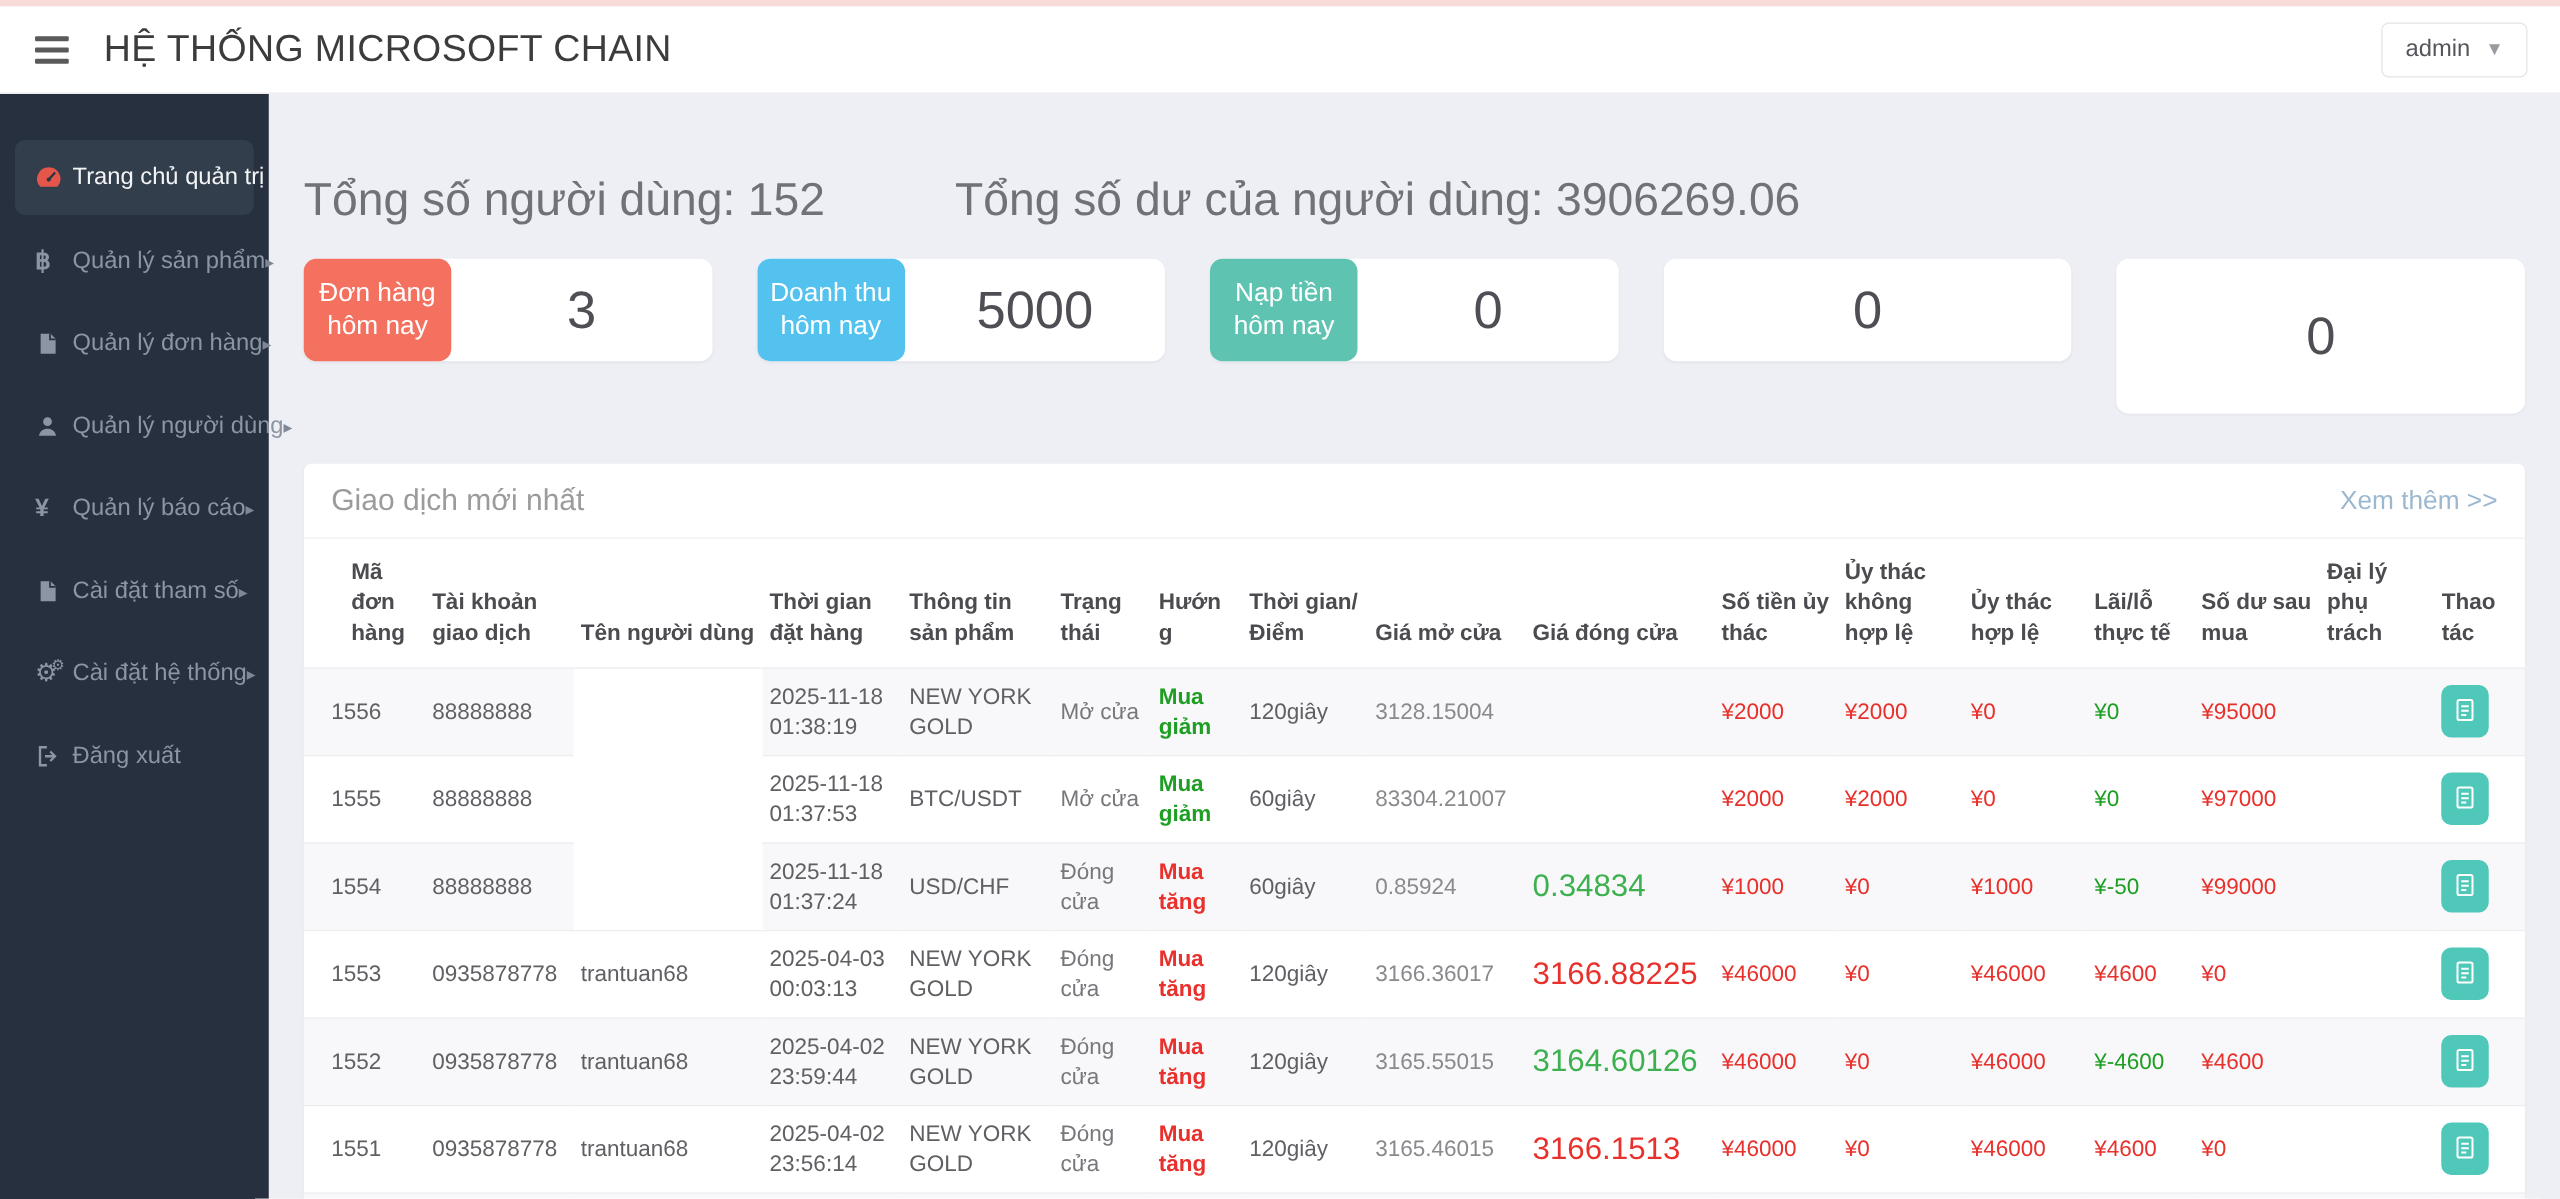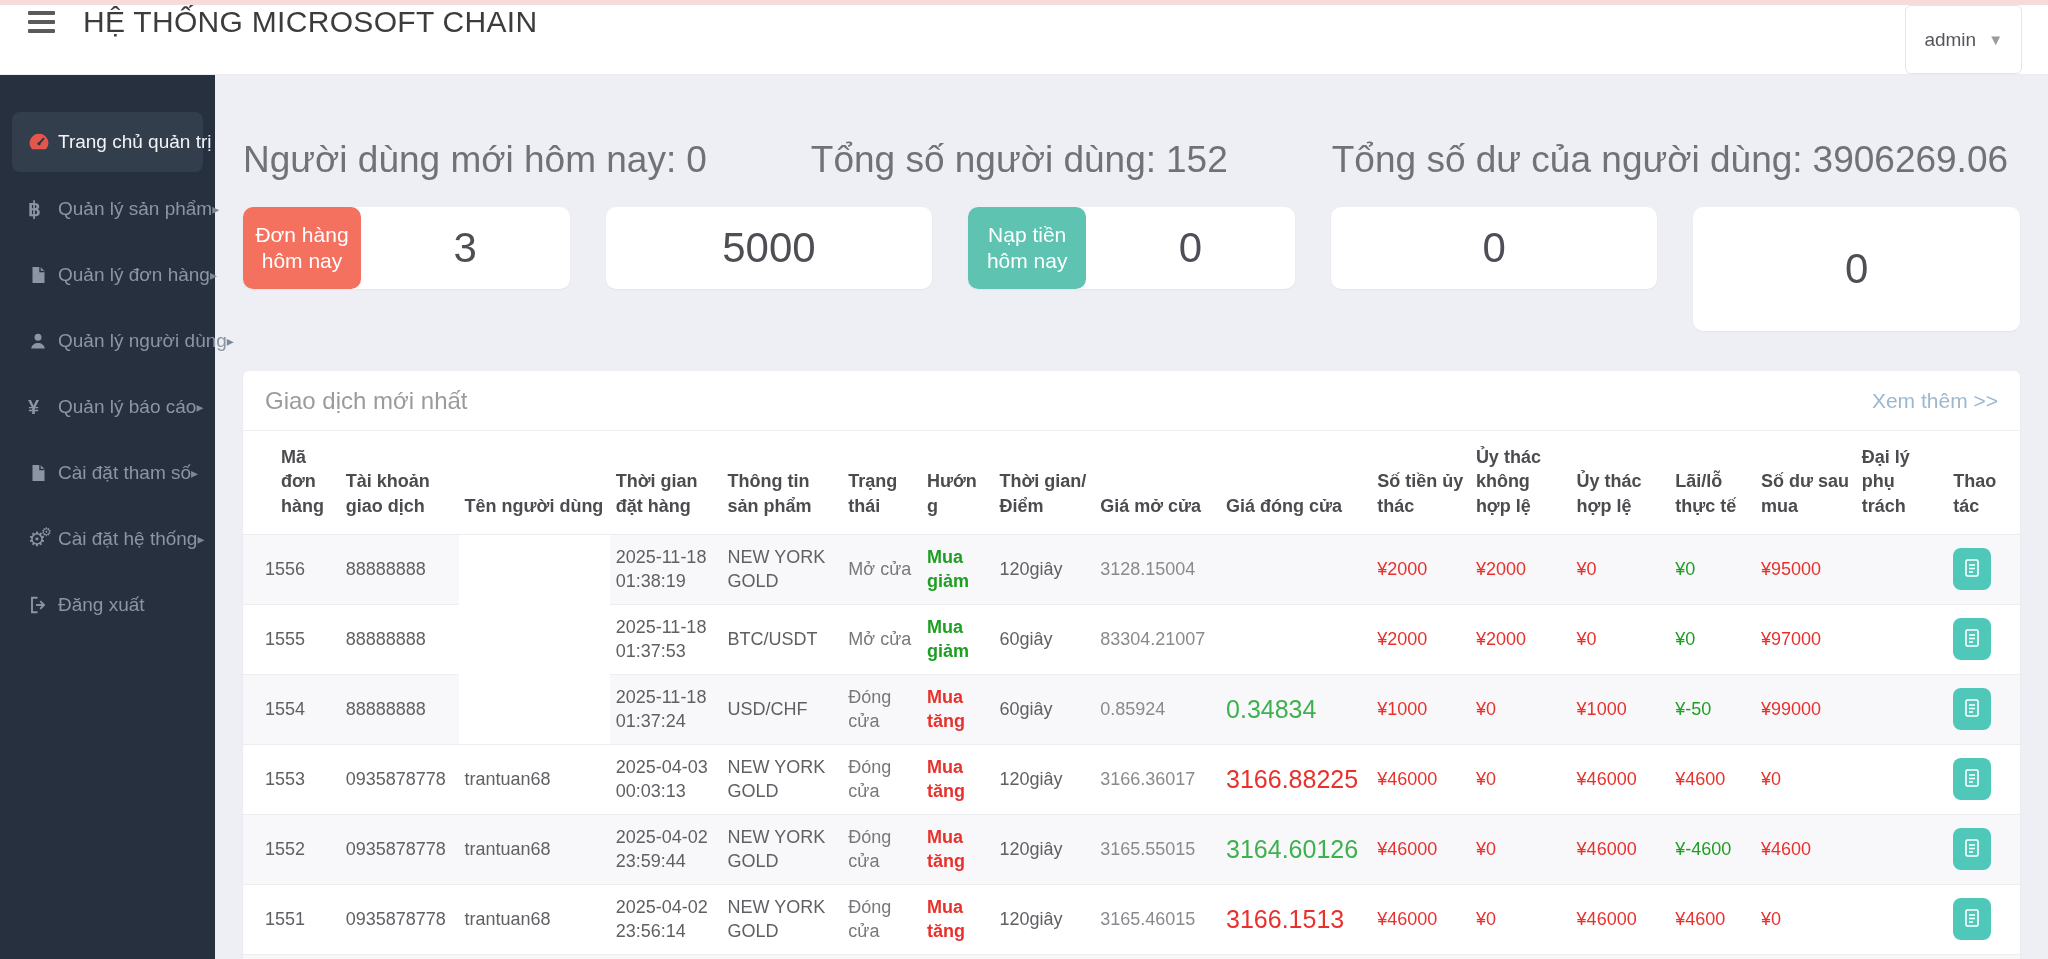--- a/index.html
+++ b/index.html
@@ -10,21 +10,21 @@
     font-family:"Liberation Sans", sans-serif;
     -webkit-font-smoothing:antialiased;
   }
   .page { position:relative; width:2048px; height:959px; overflow:hidden; }
 
   
   .pink-strip { position:absolute; top:0; left:0; right:0; height:5px; background:#f6dbd9; z-index:5; }
   .topbar {
     position:absolute; top:5px; left:0; right:0; height:70px;
     background:#ffffff; border-bottom:1px solid #ececee;
-    display:flex; padding:0 26px; z-index:4;
+    display:flex; align-items:center; padding:0 26px; z-index:4;
   }
   .hamb { display:flex; flex-direction:column; gap:5px; cursor:pointer; padding:6px 2px; }
   .hamb span { display:block; width:27px; height:4px; background:#5a5a5a; border-radius:1px; }
   .app-title { margin-left:26px; font-size:30px; color:#3c3c3c; font-weight:400; letter-spacing:0.3px; }
   .admin-btn {
     margin-left:auto; display:flex; align-items:center; gap:12px;
     border:1px solid #e4e4e8; border-radius:6px; background:#fff;
     padding:10px 18px; font-size:19px; color:#55565c; cursor:pointer;
     font-family:"Liberation Sans", sans-serif;
   }
@@ -203,31 +203,31 @@
               <line x1="16" y1="10" x2="8" y2="10"></line>
             </svg>
           </span>
           <span class="mi-label">Đăng xuất</span>
         </div>
       </div>
   </div>
 
   <div class="main">
     <div class="stats-line" id="stats">
-        <div class="stat"><span>Người dùng mới hôm nay:</span><span class="stat-value">0</span></div>
         <div class="stat"><span>Tổng số người dùng:</span><span class="stat-value">152</span></div>
         <div class="stat"><span>Tổng số dư của người dùng:</span><span class="stat-value">3906269.06</span></div>
       </div>
 
     <div class="cards" id="cards">
         <div class="card">
           <div class="card-label" style="background:#f4715f">Đơn hàng hôm nay</div>
           <div class="card-value">3</div>
         </div>
         <div class="card">
+          <div class="card-label" style="background:#54c2ee">Doanh thu hôm nay</div>
           <div class="card-value">5000</div>
         </div>
         <div class="card">
           <div class="card-label" style="background:#5fc3b2">Nạp tiền hôm nay</div>
           <div class="card-value">0</div>
         </div>
         <div class="card">
           <div class="card-value">0</div>
         </div>
         <div class="card tall">

